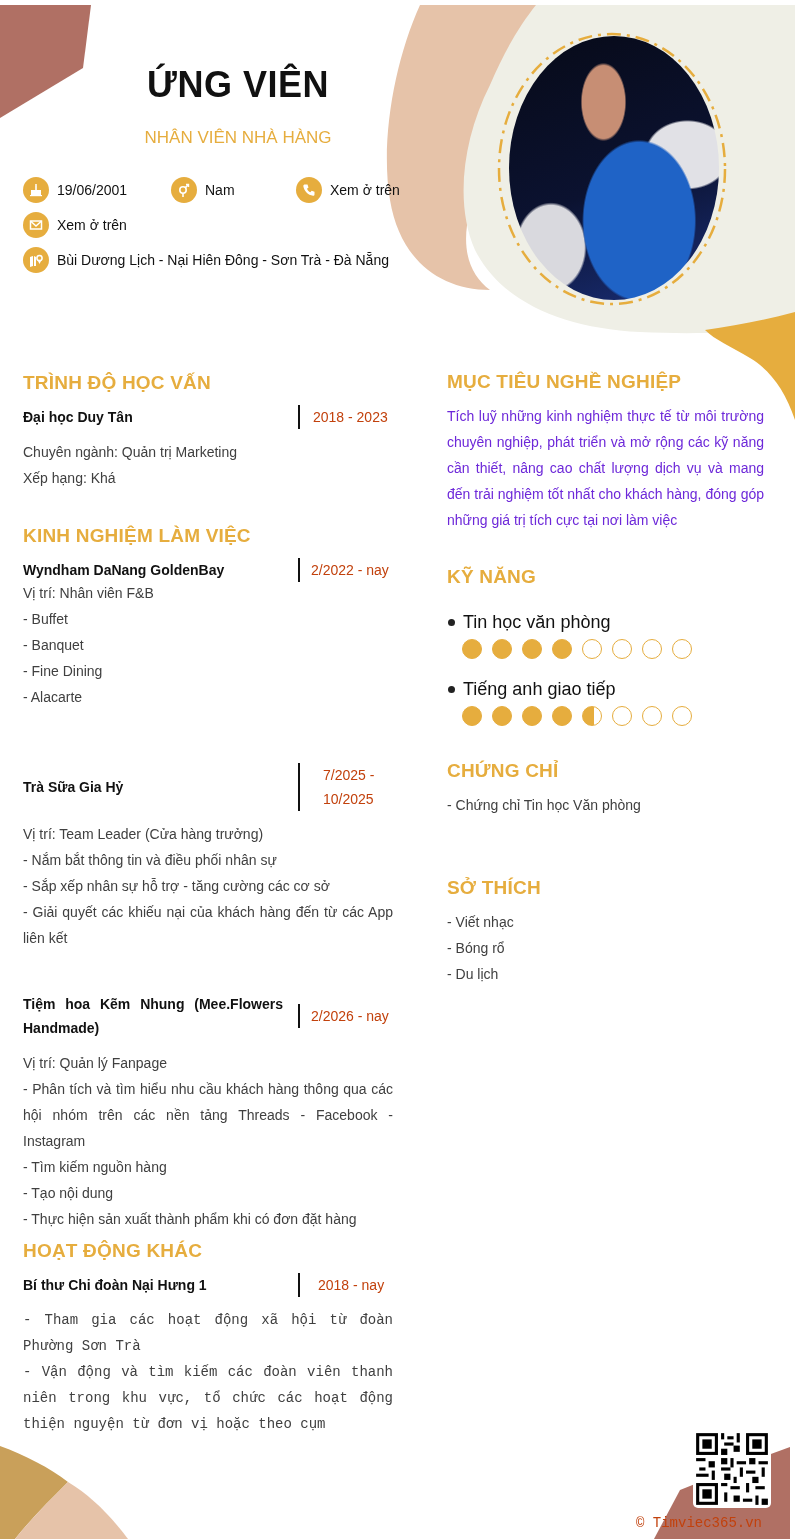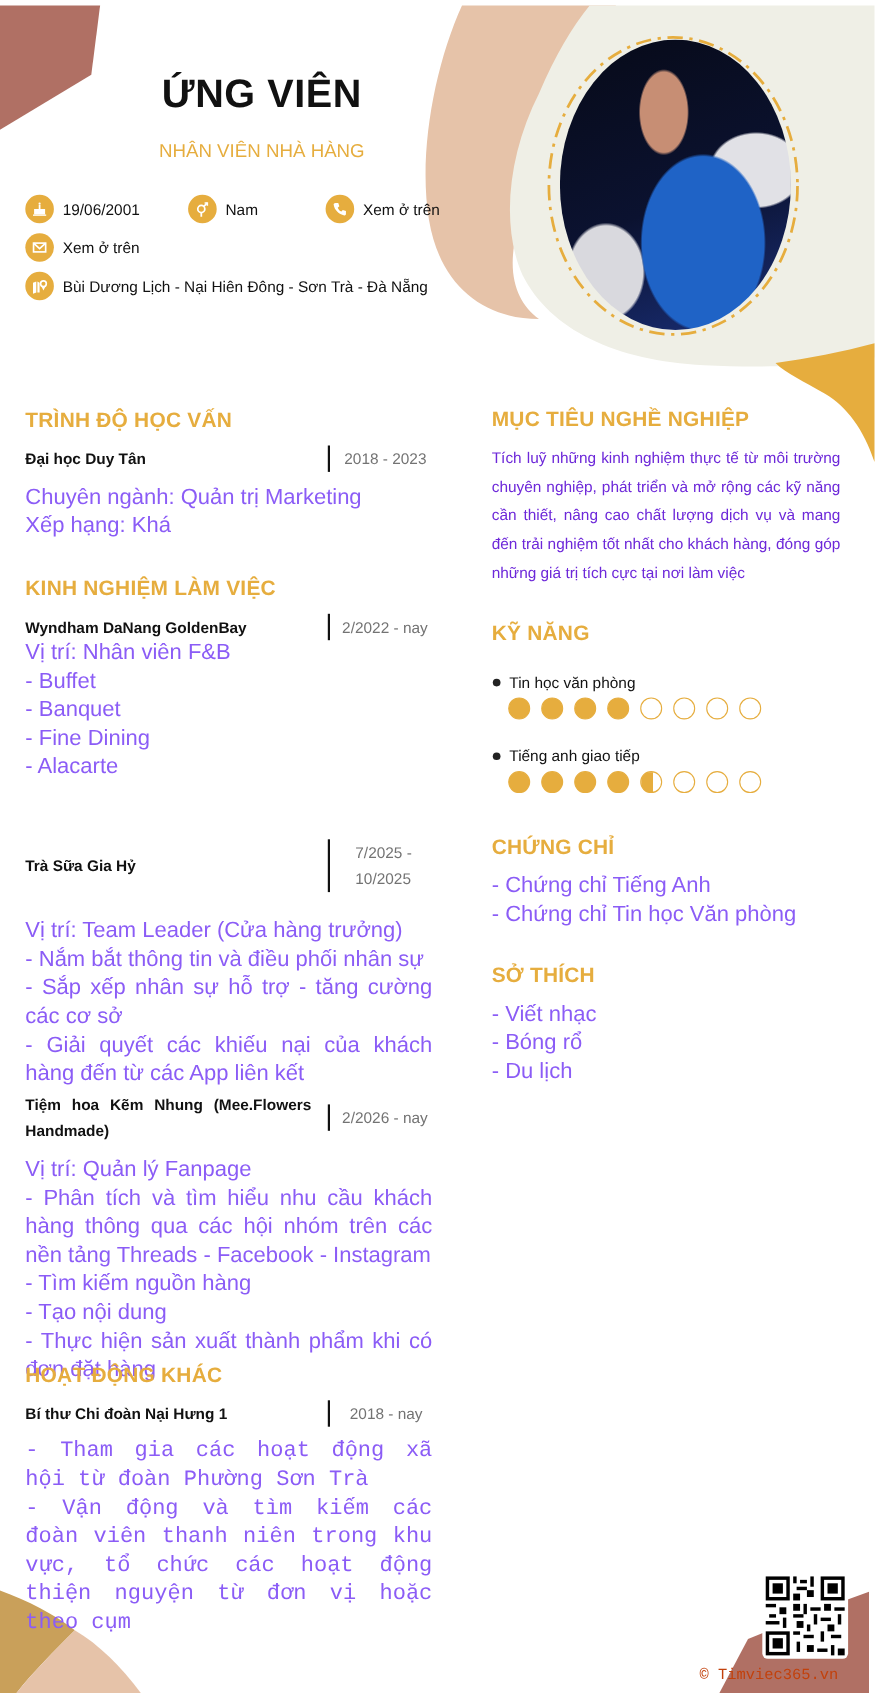--- a/index.html
+++ b/index.html
@@ -15,25 +15,25 @@
   .photo { position:absolute; left:13px; top:6px; width:210px; height:264px; border-radius:50%; overflow:hidden;
            background: radial-gradient(ellipse at 45% 25%, #c78e74 0 13%, transparent 14%),
                        radial-gradient(ellipse at 62% 70%, #1f63c6 0 30%, transparent 31%),
                        radial-gradient(ellipse at 20% 80%, #d9d9de 0 14%, transparent 15%),
                        radial-gradient(ellipse at 85% 45%, #e1e1e6 0 16%, transparent 17%),
                        linear-gradient(160deg, #070a18 0%, #0b1230 55%, #1a2f78 100%); }
   .sec-title { position:absolute; font-size:19px; font-weight:700; color:#e6ad3e; letter-spacing:0.2px; }
   .entry-head { position:absolute; display:flex; align-items:center; }
   .entry-head .org { font-size:14px; font-weight:700; color:#111; line-height:24px; text-align:justify; }
   .entry-head .bar { position:absolute; width:2px; background:#111; }
-  .entry-head .date { position:absolute; font-size:14px; color:#737373; line-height:24px; }
-  .lines { position:absolute; font-size:20px; line-height:26px; color:#8b5cf6; }
+  .entry-head .date { position:absolute; font-size:14px; color:#c2410c; line-height:24px; }
+  .lines { position:absolute; font-size:14px; line-height:26px; color:#404040; }
   .lines div { text-align:justify; }
   .para { position:absolute; font-size:14px; line-height:26px; color:#6d28d9; text-align:justify; }
-  .skill { position:absolute; font-size:14px; }
+  .skill { position:absolute; font-size:18px; }
   .skill .lbl { display:flex; align-items:center; }
   .skill .lbl .dot { width:7px; height:7px; border-radius:50%; background:#222; margin-right:8px; }
   .skill .dots { display:flex; margin-top:6px; margin-left:14px; }
   .skill .dots span { width:20px; height:20px; border-radius:50%; border:1.5px solid #e6ad3e; box-sizing:border-box; margin-right:10px; }
   .skill .dots span.full { background:#e6ad3e; }
   .skill .dots span.half { background:linear-gradient(90deg,#e6ad3e 0 60%, #fff 60% 100%); }
   .qr { position:absolute; left:693px; top:1430px; width:78px; height:78px; background:#fff; border-radius:5px; }
   .copyright { position:absolute; left:636px; top:1515px; font-family:"Liberation Mono", "DejaVu Sans Mono", monospace; font-size:14px; color:#c2410c; }
 </style>
 </head>
@@ -141,21 +141,21 @@
   <div>- Fine Dining</div>
   <div>- Alacarte</div>
 </div>
 
 <div class="entry-head" style="left:23px;top:763px;width:370px;height:48px;">
   <span class="org">Trà Sữa Gia Hỷ</span>
   <span class="bar" style="left:275px;top:0;height:48px;"></span>
   <span class="date" style="left:300px;top:0;">7/2025 -</span>
   <span class="date" style="left:300px;top:24px;">10/2025</span>
 </div>
-<div class="lines" style="left:23px;top:821px;width:370px;margin-top:12px;">
+<div class="lines" style="left:23px;top:821px;width:370px;">
   <div>Vị trí: Team Leader (Cửa hàng trưởng)</div>
   <div>- Nắm bắt thông tin và điều phối nhân sự</div>
   <div>- Sắp xếp nhân sự hỗ trợ - tăng cường các cơ sở</div>
   <div>- Giải quyết các khiếu nại của khách hàng đến từ các App liên kết</div>
 </div>
 
 <div class="entry-head" style="left:23px;top:992px;width:370px;height:48px;">
   <span class="org" style="width:260px;">Tiệm hoa Kẽm Nhung (Mee.Flowers Handmade)</span>
   <span class="bar" style="left:275px;top:12px;height:24px;"></span>
   <span class="date" style="left:288px;top:12px;">2/2026 - nay</span>
@@ -211,21 +211,20 @@
       <span class="full"></span>
       <span class="half"></span>
       <span></span>
       <span></span>
       <span></span>
   </div>
 </div>
 
 <div class="sec-title" style="left:447px;top:760px;">CHỨNG CHỈ</div>
 <div class="lines" style="left:447px;top:792px;width:317px;">
-  <div>- Chứng chỉ Tiếng Anh</div>
   <div>- Chứng chỉ Tin học Văn phòng</div>
 </div>
 
 <div class="sec-title" style="left:447px;top:877px;">SỞ THÍCH</div>
 <div class="lines" style="left:447px;top:909px;width:317px;">
   <div>- Viết nhạc</div>
   <div>- Bóng rổ</div>
   <div>- Du lịch</div>
 </div>
 

